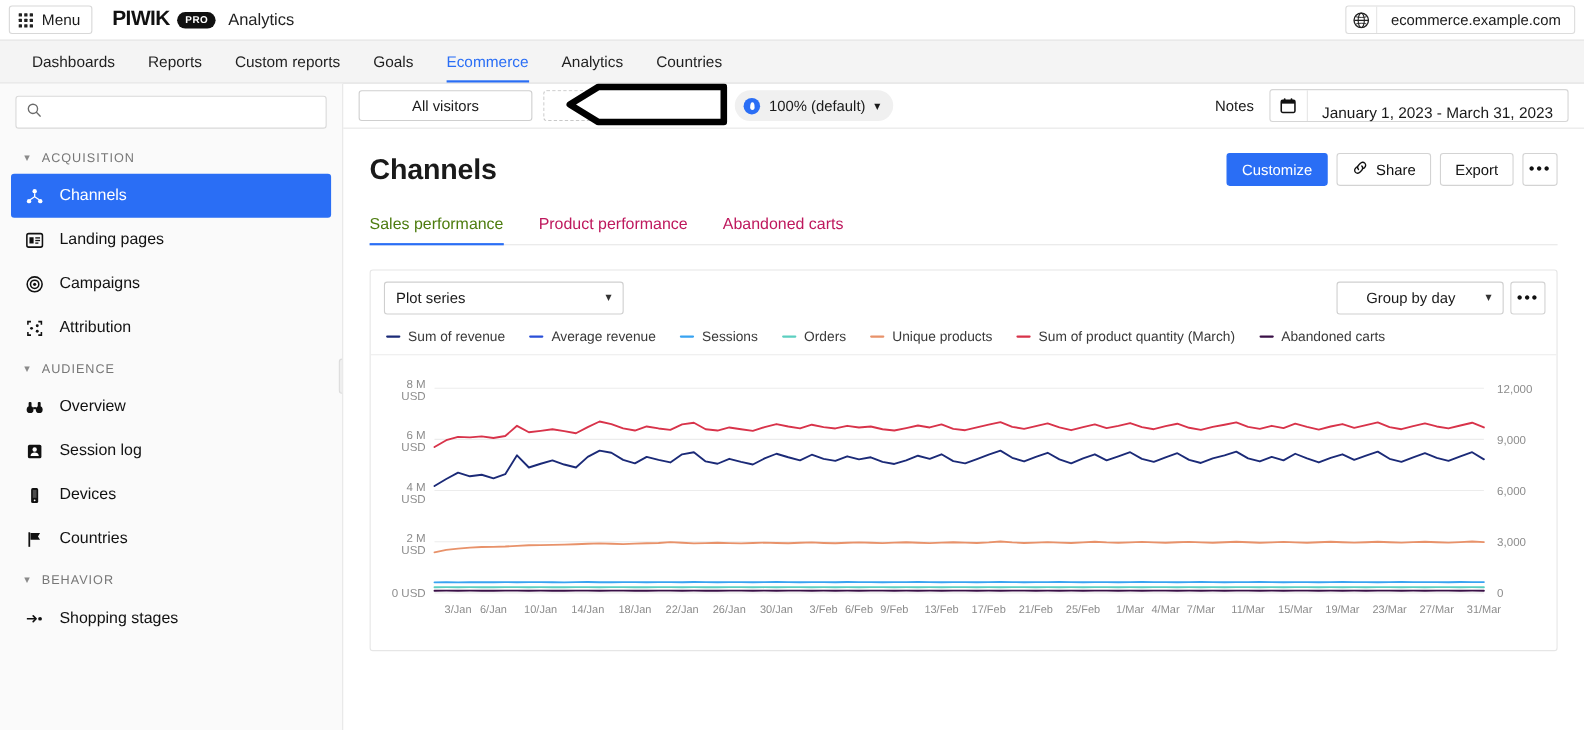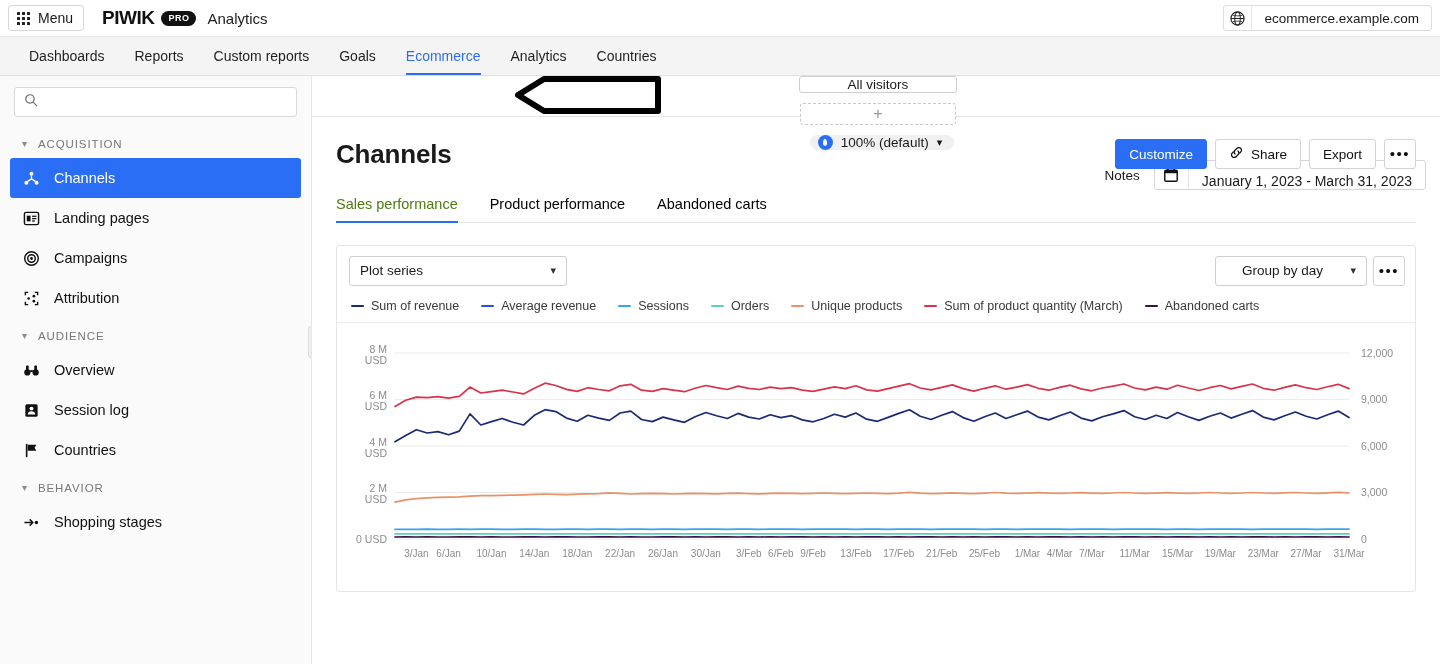--- a/index.html
+++ b/index.html
@@ -102,21 +102,21 @@
 
   .side-handle {
     position: absolute; right: -4px; top: 250px; width: 7px; height: 32px;
     background: #efefef; border: 1px solid #dcdcdc; border-radius: 3px; cursor: col-resize;
   }
 
   
   .main { flex: 1; background: #fff; display: flex; flex-direction: column; min-width: 0; }
   .subbar {
     height: 41px; border-bottom: 1px solid #e6e6e6; background: #fff;
-    display: flex; align-items: center; padding: 0 10px 0 14px; gap: 10px; flex-direction: column;
+    display: flex; align-items: center; padding: 0 10px 0 14px; gap: 10px;
   }
   .seg-btn {
     height: 28px; min-width: 158px; border: 1px solid #cfcfcf; border-radius: 3px;
     background: #fff; font-size: 13.5px; display: flex; align-items: center; justify-content: center;
     cursor: pointer;
   }
   .seg-add {
     height: 28px; width: 156px; border: 1px dashed #c8c8c8; border-radius: 3px;
     background: #fff; color: #9a9a9a; font-size: 17px; display: flex;
     align-items: center; justify-content: center; cursor: pointer;
@@ -149,21 +149,21 @@
     height: 30px; border: 1px solid #d3d3d3; border-radius: 3px; background: #fff;
     font-size: 13.5px; display: inline-flex; align-items: center; gap: 7px;
     padding: 0 13px; cursor: pointer; color: #111;
   }
   .btn.primary { background: #2a6ef5; border-color: #2a6ef5; color: #fff; }
   .btn.icon-only { padding: 0; width: 32px; justify-content: center; }
 
   .tabs { display: flex; gap: 0; margin-top: 26px; border-bottom: 1px solid #e6e6e6; }
   .tab {
     font-size: 14.5px; padding: 0 0 10px 0; margin-right: 32px; cursor: pointer;
-    color: #000000; position: relative;
+    color: #be185d; position: relative;
   }
   .tab.active { color: #4d7c0f; }
   .tab.active::after { content:""; position:absolute; left:0; right:0; bottom:-1px; height:2.5px; background:#2a6ef5; }
 
   
   .card { margin-top: 22px; border: 1px solid #e6e6e6; border-radius: 3px; background: #fff; }
   .card-ctrl { height: 49px; display: flex; align-items: center; padding: 0 10px 0 12px; }
   .select {
     height: 30px; width: 218px; border: 1px solid #cfcfcf; border-radius: 3px; background: #fff;
     display: flex; align-items: center; padding: 0 10px; font-size: 13.5px; cursor: pointer;
@@ -330,20 +330,30 @@
     </div>
     <div class="side-item">
       <span class="side-ico">
         <svg width="17" height="17" viewBox="0 0 18 18">
             <rect x="2.5" y="2.5" width="13" height="13" rx="1.6" fill="#111"></rect>
             <circle cx="9" cy="7" r="2.1" fill="#fff"></circle>
             <path d="M5 13.2c0-2.2 1.9-3.3 4-3.3s4 1.1 4 3.3z" fill="#fff"></path>
           </svg>
       </span>
       <span>Session log</span>
+    </div>
+    <div class="side-item">
+      <span class="side-ico">
+        <svg width="17" height="17" viewBox="0 0 18 18">
+            <rect x="5.6" y="1.8" width="6.8" height="14.4" rx="1.5" fill="#111"></rect>
+            <circle cx="9" cy="13.6" r="0.9" fill="#fff"></circle>
+            <rect x="7.2" y="3.6" width="3.6" height="7.6" fill="#fff" opacity="0.25"></rect>
+          </svg>
+      </span>
+      <span>Devices</span>
     </div>
     <div class="side-item">
       <span class="side-ico">
         <svg width="17" height="17" viewBox="0 0 18 18">
             <rect x="3" y="2" width="1.7" height="14" fill="#111"></rect>
             <path d="M5 2.8h9.2l-2 3.2 2 3.2H5z" fill="#111"></path>
           </svg>
       </span>
       <span>Countries</span>
     </div>

